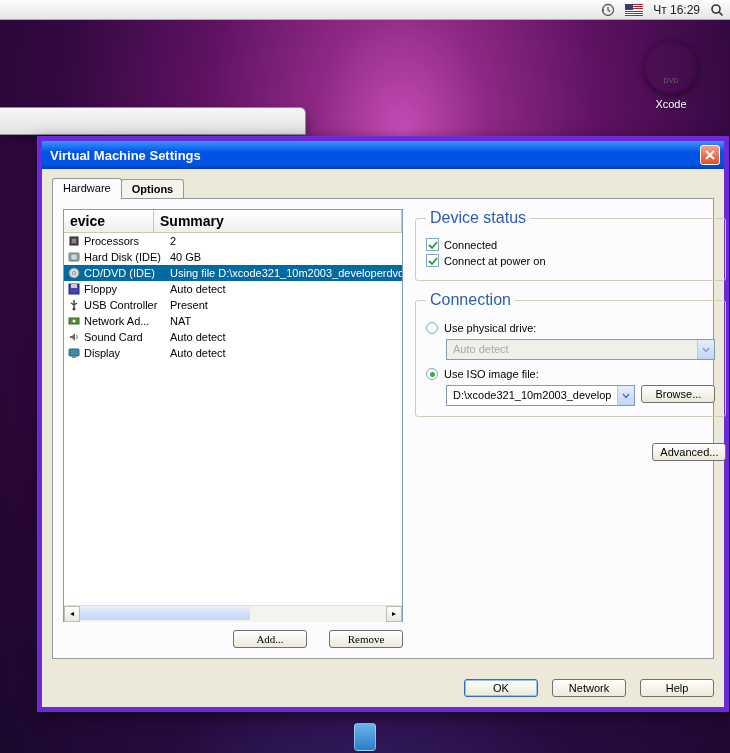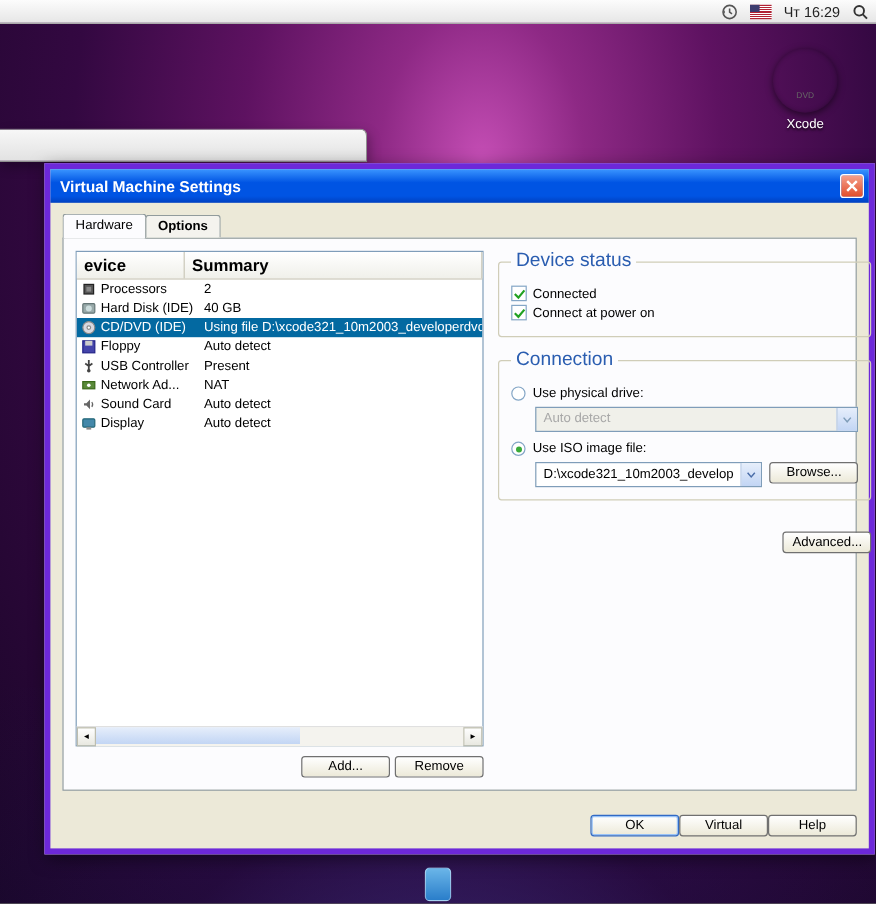--- a/index.html
+++ b/index.html
@@ -80,21 +80,21 @@
   .list-row.sel { background:#0369a1; color:#fff;}
   .row-icon { width:16px; height:14px; margin:0 2px; display:flex; align-items:center; justify-content:center;}
   .row-device { width:86px; padding-left:0; white-space:nowrap; overflow:hidden; text-overflow:ellipsis;}
   .row-summary { flex:1; white-space:nowrap; overflow:hidden;}
   
   .hscroll { height:16px; border-top:1px solid #e0e0e0; background:#f0f0ea; display:flex; align-items:center;}
   .hscroll-btn { width:16px; height:16px; background:linear-gradient(#fefefe,#e8e8e0); border:1px solid #bdbdae; display:flex; align-items:center; justify-content:center; font-size:8px; cursor:pointer;}
   .hscroll-track { flex:1; height:16px; background:#f4f3ee; position:relative;}
   .hscroll-thumb { position:absolute; left:0; top:0; height:14px; width:170px; background:linear-gradient(#e6eefb,#c2d5f4);}
 
-  .list-buttons { display:flex; justify-content:flex-end; gap:4px; margin-top:8px;}
+  .list-buttons { display:flex; justify-content:flex-end; gap:22px; margin-top:8px;font-family:Liberation Serif, serif;}
   
   
   .right-panel { flex:1; display:flex; flex-direction:column; gap:10px;}
   fieldset { border:1px solid #d0cdb8; border-radius:3px; padding:8px 10px 10px;}
   legend { color:#2a5db0; padding:0 4px; font-size:16px;}
   .chk-row { display:flex; align-items:center; gap:5px; margin:3px 0; font-size:11px;}
   .chk { width:13px; height:13px; border:1px solid #84a6c6; background:#fff; display:flex; align-items:center; justify-content:center; color:#21a121;}
   .chk svg { width:10px; height:10px;}
   .radio-row { display:flex; align-items:center; gap:6px; margin:5px 0; font-size:11px;}
   .radio { width:12px; height:12px; border:1px solid #84a6c6; border-radius:50%; background:#fff; display:flex; align-items:center; justify-content:center;}
@@ -103,21 +103,21 @@
   .combo.disabled { background:#f0f0ea;}
   .combo-text { flex:1; padding:3px 6px; font-size:11px; overflow:hidden; white-space:nowrap;}
   .combo.disabled .combo-text { color:#a8a8a8;}
   .combo-btn { width:17px; background:linear-gradient(#e6eefb,#c2d5f4); border-left:1px solid #b5c9e7; display:flex; align-items:center; justify-content:center; cursor:pointer;}
   .iso-row { display:flex; gap:6px; margin:3px 0 0 20px; align-items:flex-start;}
   .iso-row .combo { margin:0; flex:1;}
   
   .btn { padding: 2px 0; min-width:74px; background:linear-gradient(#fff,#ece9d8); border:1px solid #707070; border-radius:3px; font-size:11px; font-family:inherit; cursor:pointer; text-align:center;}
   .advanced-row { display:flex; justify-content:flex-end;margin-top:16px;}
   
-  .dialog-buttons { display:flex; justify-content:flex-end; gap:0; padding:10px 10px;}
+  .dialog-buttons { display:flex; justify-content:flex-end; gap:14px; padding:10px 10px;}
   .dialog-buttons .btn { min-width:74px;}
   .btn.default { border:1px solid #316ac5; box-shadow: inset 0 0 0 1px #98c2f6;}
   
   
   .dev-ico { width:12px; height:12px;}
   
   
   .dock { position:absolute; bottom:2px; left:50%; transform:translateX(-50%); display:flex; gap:4px; align-items:flex-end;}
   .dock-fragment { width:22px; height:28px; background:linear-gradient(#6ab5e8,#2a7eca); border-radius:4px; border:1px solid rgba(255,255,255,.4);}
 </style>
@@ -318,20 +318,20 @@
           </div>
         </fieldset>
         <div class="advanced-row">
           <button class="btn">Advanced...</button>
         </div>
       </div>
     </div>
   </div>
   <div class="dialog-buttons">
     <button class="btn default">OK</button>
-    <button class="btn">Virtual</button>
+    <button class="btn">Network</button>
     <button class="btn">Help</button>
   </div>
 </div>
 
 <div class="dock">
   <div class="dock-fragment"></div>
 </div>
 
 </body></html>

